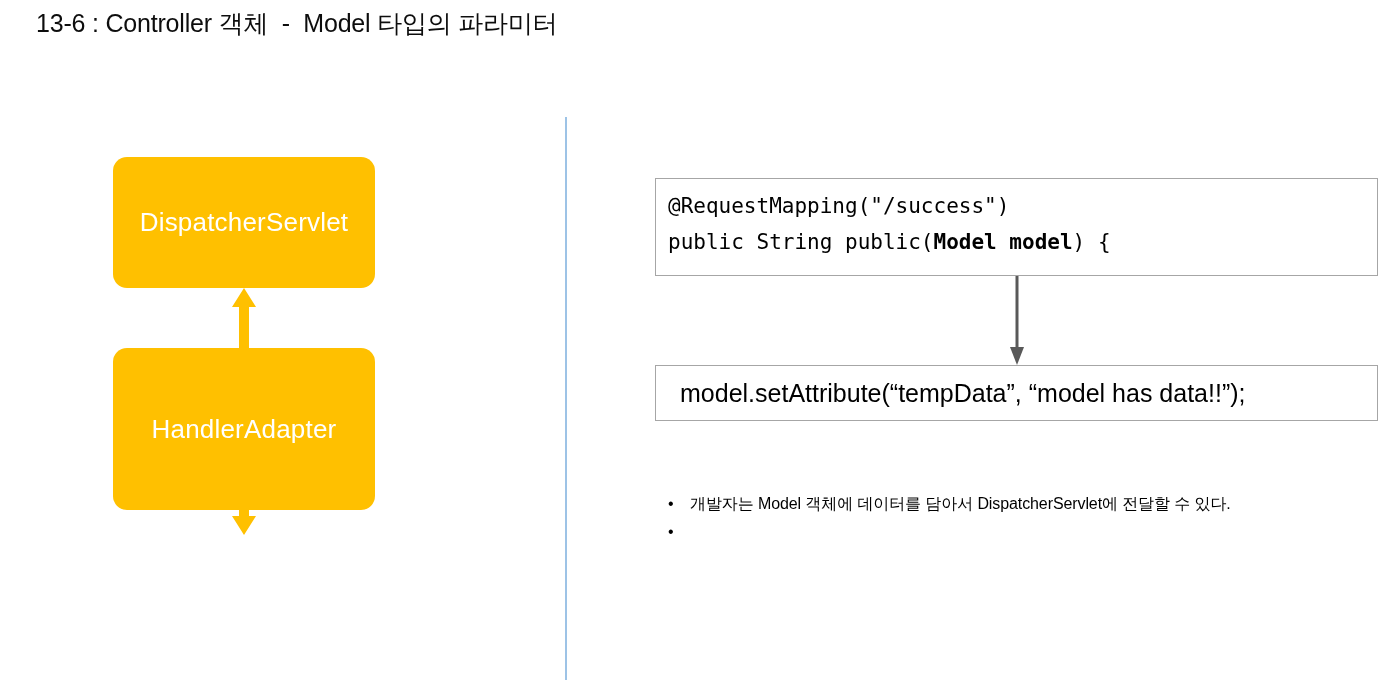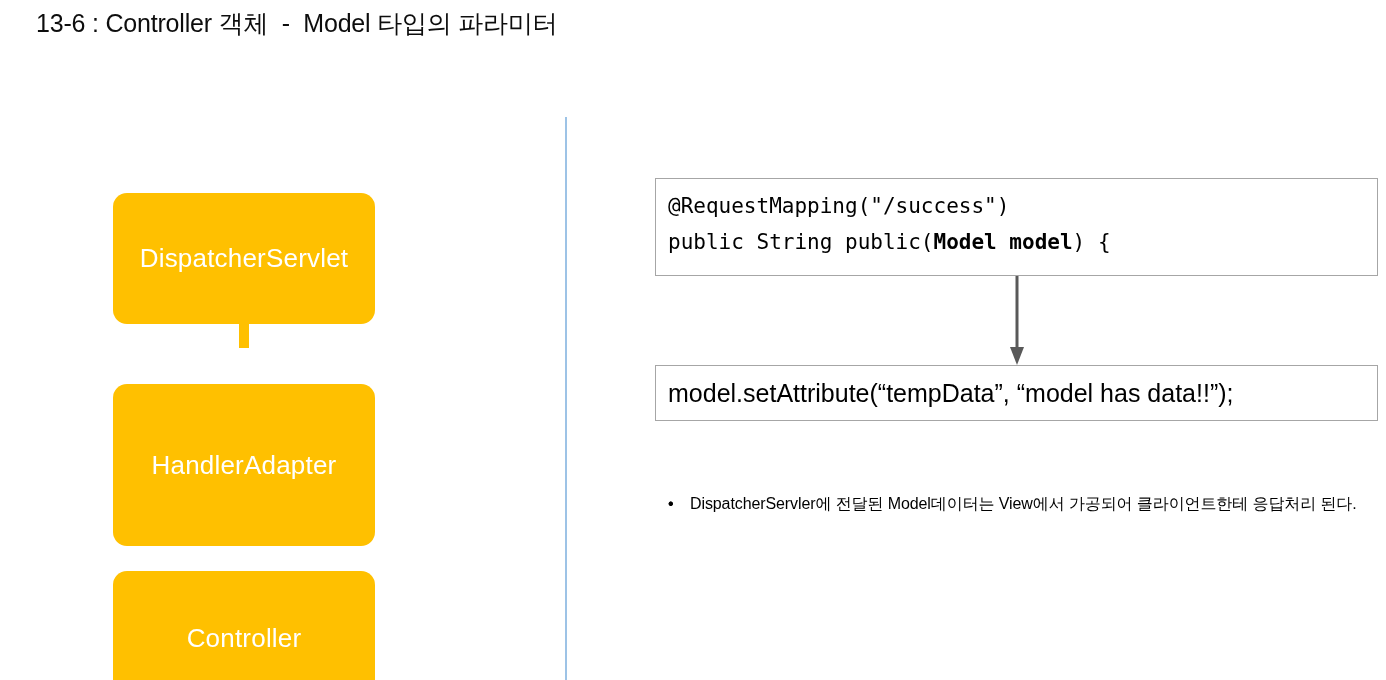--- a/index.html
+++ b/index.html
@@ -54,21 +54,20 @@
     width: 262px;
     background: #ffc000;
     border-radius: 14px;
     color: #ffffff;
     display: flex;
     align-items: center;
     justify-content: center;
     font-size: 26px;
     font-weight: 400;
     letter-spacing: 0.2px;
-    margin-top: 36px;
   }
   #box-dispatcher { top: 157px; height: 131px; }
   #box-handler    { top: 348px; height: 162px; }
   #box-controller { top: 535px; height: 135px; }
 
   .flow-arrow {
     position: absolute;
     left: 231px;
     width: 26px;
   }
@@ -101,21 +100,21 @@
     font-size: 21px;
     line-height: 36px;
     color: #000000;
     white-space: pre;
   }
   #code-box-1 .bold { font-weight: bold; margin-top: 20px; }
 
   #code-box-2 {
     top: 365px;
     height: 56px;
-    padding: 0 0 0 12px;
+    padding: 0 0 0 24px;
     display: flex;
     align-items: center;
     font-family: "Liberation Sans", sans-serif;
     font-size: 25px;
     color: #000000;
     white-space: pre;
   }
 
   #code-arrow {
     position: absolute;
@@ -172,23 +171,20 @@
   <div class="flow-box" id="box-handler">
     <span>HandlerAdapter</span>
   </div>
 
   <div class="flow-arrow" id="arrow-down">
     <svg width="26" height="60" viewBox="0 0 26 60">
       <polygon points="13,60 25,41 18,41 18,0 8,0 8,41 1,41" fill="#FFC000"></polygon>
     </svg>
   </div>
 
-  <div class="flow-box" id="box-controller">
-    <span>Controller</span>
-  </div>
 
 </div>
 
 <div id="right-panel">
 
   <div class="code-box" id="code-box-1"><span>@RequestMapping("/success")</span>
 <span>public String public(</span><span class="bold">Model model</span><span>) {</span></div>
 
   <div id="code-arrow">
     <svg width="18" height="89" viewBox="0 0 18 89">
@@ -197,20 +193,20 @@
     </svg>
   </div>
 
   <div class="code-box" id="code-box-2">
     <span>model.setAttribute(“tempData”, “model has data!!”);</span>
   </div>
 
   <div id="bullets">
     <div class="bullet-item">
       <span class="bullet-marker">•</span>
+      <span>개발자는 Model 객체에 데이터를 담아서 DispatcherServlet에 전달할 수 있다.</span>
     </div>
     <div class="bullet-item">
       <span class="bullet-marker">•</span>
-      <span>DispatcherServler에 전달된 Model데이터는 View에서 가공되어 클라이언트한테 응답처리 된다.</span>
     </div>
   </div>
 
 </div>
 
 </body></html>

